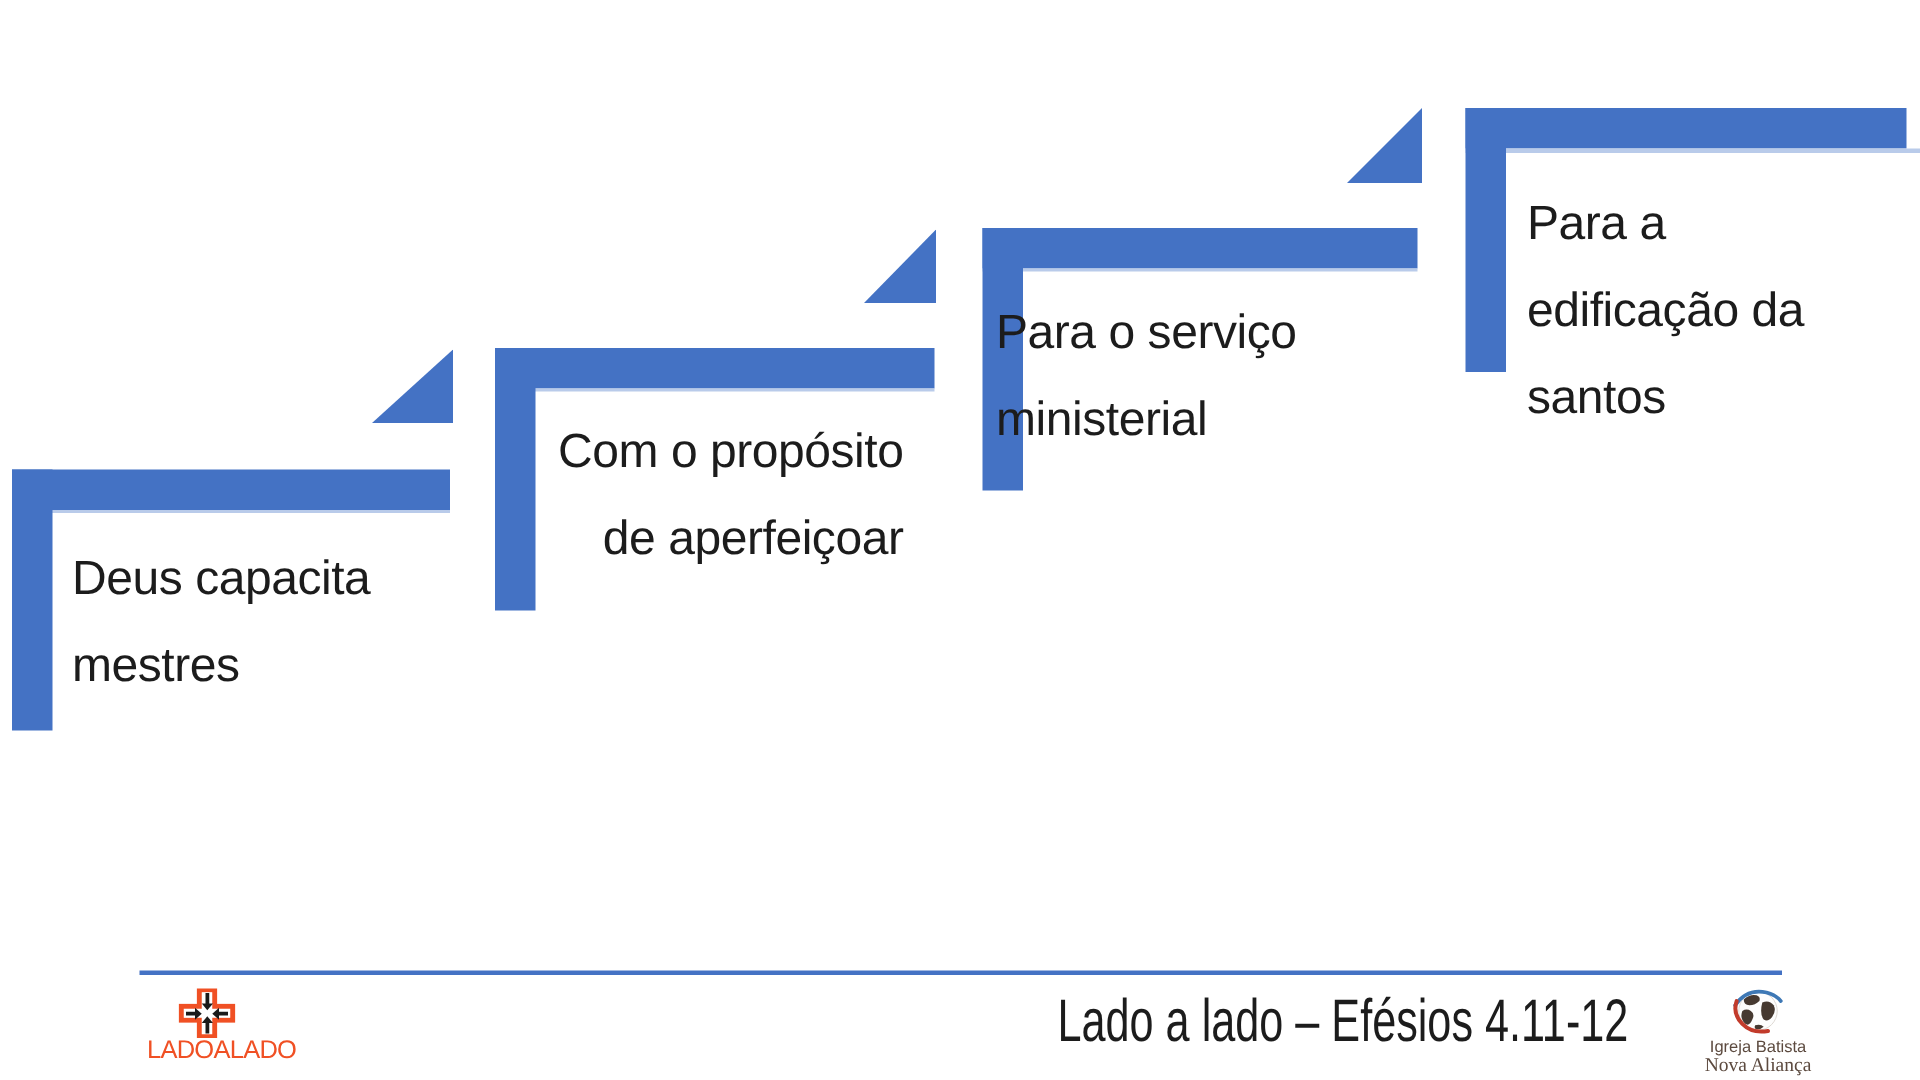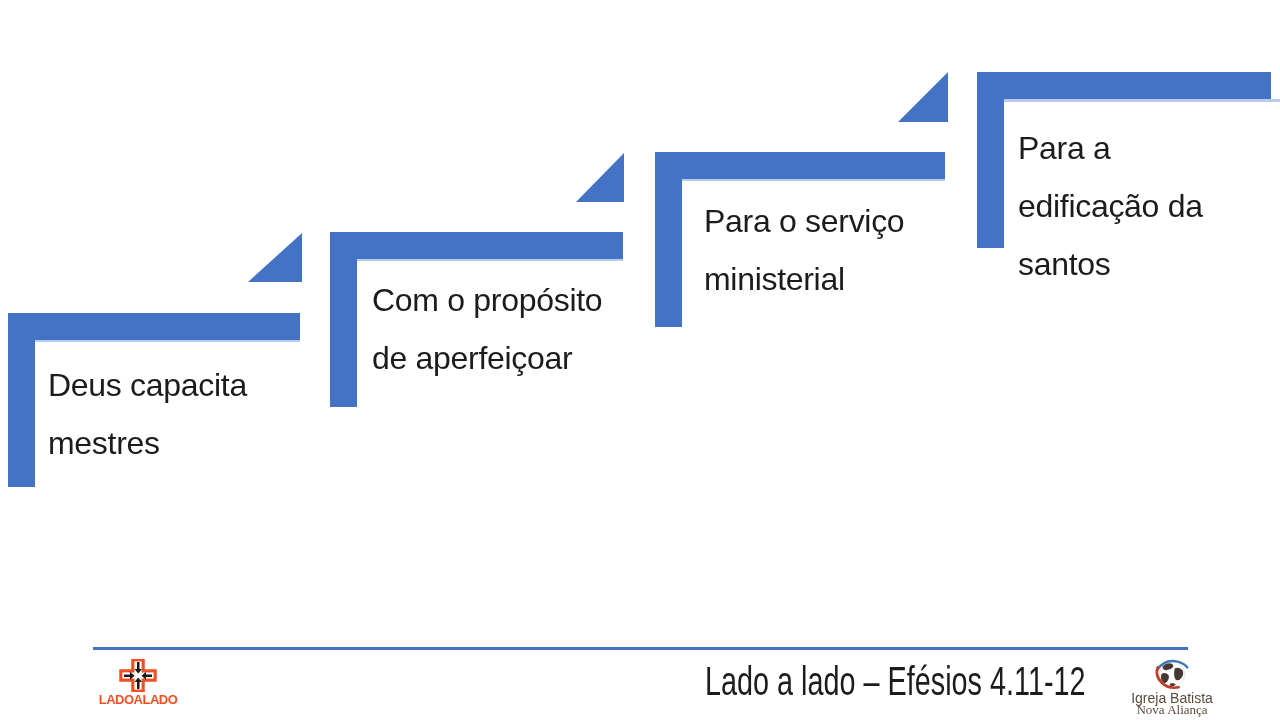--- a/index.html
+++ b/index.html
@@ -56,37 +56,37 @@
   }
 
   .logo-lado {
     position: absolute;
     left: 98px; top: 659px;
     width: 80px;
     text-align: center;
   }
   .logo-lado .cross { display: block; margin: 0 auto; }
   .logo-lado .lado-text {
-    font-weight: bold;
-    font-size: 13px;
+    font-weight: normal;
+    font-size: 17px;
     letter-spacing: -0.5px;
     color: #F05024;
     line-height: 13px;
     margin-top: 1px;
   }
 
   .logo-nova {
     position: absolute;
     left: 1120px; top: 655px;
     width: 104px;
     text-align: center;
     color: #5C4A3F;
   }
   .logo-nova .globe { display: block; margin: 0 auto; }
-  .logo-nova .nova-line1 { font-size: 14px; line-height: 9px; margin-top: 1px; }
+  .logo-nova .nova-line1 { font-size: 11px; line-height: 9px; margin-top: 1px; }
   .logo-nova .nova-line2 { font-family: "Liberation Serif", serif; font-size: 13px; line-height: 14px; }
 </style>
 </head>
 <body>
 
 <div class="slide">
 
   <div>
     <div class="hbar" style="left:8px; top:313px; width:292px; height:27px;"></div>
     <div class="hbar-underline" style="left:8px; top:340px; width:292px;"></div>
@@ -95,32 +95,32 @@
       <div>Deus capacita</div>
       <div>mestres</div>
     </div>
   </div>
   <div class="triangle" style="left:248px; top:233px; width:54px; height:49px;"></div>
 
   <div>
     <div class="hbar" style="left:330px; top:232px; width:293px; height:27px;"></div>
     <div class="hbar-underline" style="left:330px; top:259px; width:293px;"></div>
     <div class="vbar" style="left:330px; top:232px; width:27px; height:175px;"></div>
-    <div class="step-text" style="left:372px; top:271px;">
+    <div class="step-text" style="left:372px; top:271px;text-align:right;">
       <div>Com o propósito</div>
       <div>de aperfeiçoar</div>
     </div>
   </div>
   <div class="triangle" style="left:576px; top:153px; width:48px; height:49px;"></div>
 
   <div>
     <div class="hbar" style="left:655px; top:152px; width:290px; height:27px;"></div>
     <div class="hbar-underline" style="left:655px; top:179px; width:290px;"></div>
     <div class="vbar" style="left:655px; top:152px; width:27px; height:175px;"></div>
-    <div class="step-text" style="left:704px; top:192px;">
+    <div class="step-text" style="left:664px; top:192px;">
       <div>Para o serviço</div>
       <div>ministerial</div>
     </div>
   </div>
   <div class="triangle" style="left:898px; top:72px; width:50px; height:50px;"></div>
 
   <div>
     <div class="hbar" style="left:977px; top:72px; width:294px; height:27px;"></div>
     <div class="hbar-underline" style="left:977px; top:99px; width:303px; height:3px;"></div>
     <div class="vbar" style="left:977px; top:72px; width:27px; height:176px;"></div>

